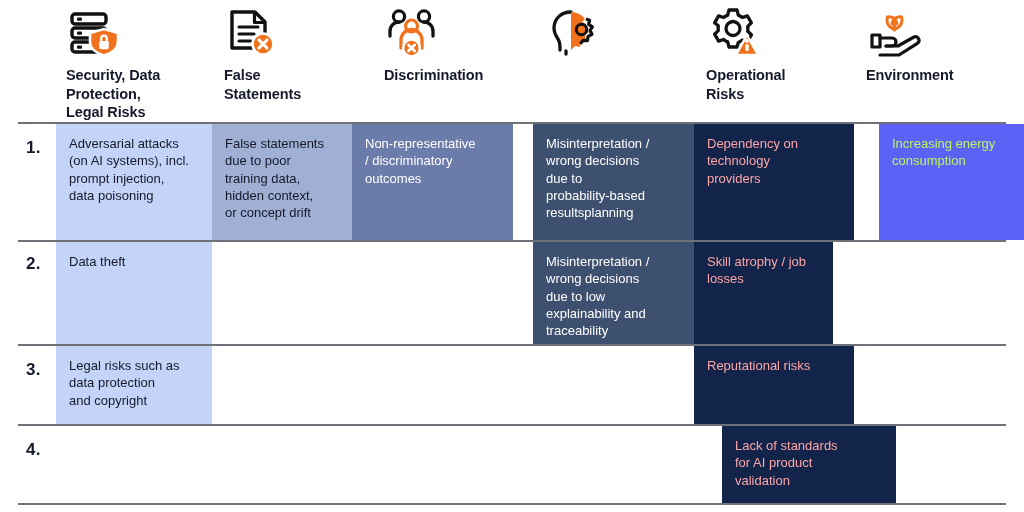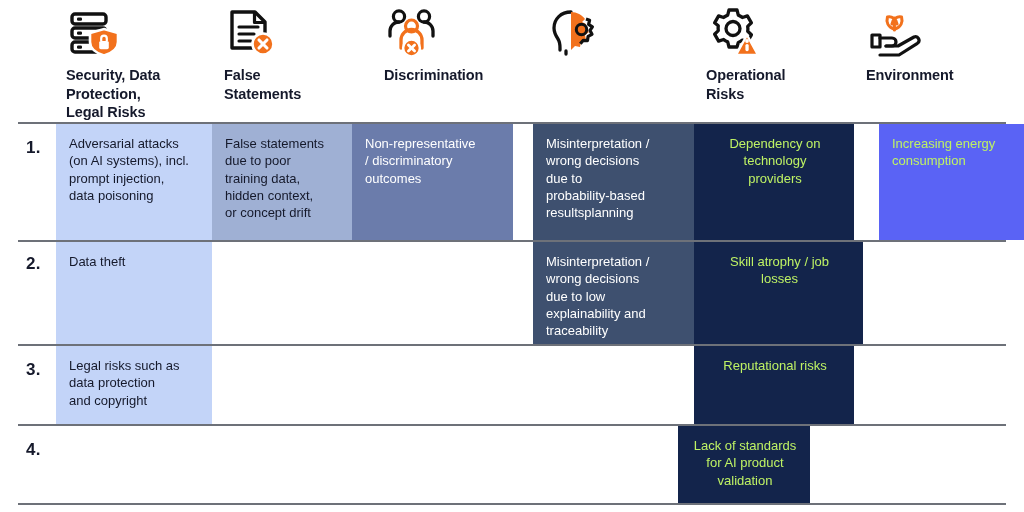--- a/index.html
+++ b/index.html
@@ -58,21 +58,21 @@
     padding:11px 11px 8px 13px;
     font-size:13px;
     line-height:1.33;
     white-space:pre-line;
     overflow:hidden;
   }
   .c1{background:#c3d4f8;color:#15192b;}
   .c2{background:#9fb0d4;color:#15192b;}
   .c3{background:#6b7cab;color:#ffffff;}
   .c4{background:#3e506f;color:#ffffff;}
-  .c5{background:#13244b;color:#bef264;text-align:center;}
+  .c5{background:#13244b;color:#fca5a5;}
   .c6{background:#5a63f5;color:#bef264;margin-left:25px;}
   .empty{background:transparent;}
 </style>
 </head>
 <body>
 
 <div id="matrix">
 
   <div class="header-row">
 
@@ -219,21 +219,21 @@
   <div class="row" style="top:242px;height:102px;">
     <span class="rownum" style="top:12px;">2.</span>
     <div class="cell c1" style="left:56px;width:156px;">Data theft</div>
     <div class="cell empty" style="left:212px;width:160px;"></div>
     <div class="cell empty" style="left:372px;width:161px;"></div>
     <div class="cell c4" style="left:533px;width:161px;">Misinterpretation /
 wrong decisions
 due to low
 explainability and
 traceability</div>
-    <div class="cell c5" style="left:694px;width:169px;">Skill atrophy / job
+    <div class="cell c5" style="left:694px;width:139px;">Skill atrophy / job
 losses</div>
     <div class="cell empty" style="left:854px;width:160px;"></div>
   </div>
 
   <div class="rowline" style="top:344px;"></div>
   <div class="row" style="top:346px;height:78px;">
     <span class="rownum" style="top:14px;">3.</span>
     <div class="cell c1" style="left:56px;width:156px;">Legal risks such as
 data protection
 and copyright</div>
@@ -244,21 +244,21 @@
     <div class="cell empty" style="left:854px;width:160px;"></div>
   </div>
 
   <div class="rowline" style="top:424px;"></div>
   <div class="row" style="top:426px;height:77px;">
     <span class="rownum" style="top:14px;">4.</span>
     <div class="cell empty" style="left:56px;width:156px;"></div>
     <div class="cell empty" style="left:212px;width:160px;"></div>
     <div class="cell empty" style="left:372px;width:161px;"></div>
     <div class="cell empty" style="left:533px;width:161px;"></div>
-    <div class="cell c5" style="left:678px;width:132px;">Lack of standards
+    <div class="cell c5" style="left:722px;width:174px;">Lack of standards
 for AI product
 validation</div>
     <div class="cell empty" style="left:854px;width:160px;"></div>
   </div>
 
   <div class="rowline" style="top:503px;"></div>
 
 </div>
 
 </body></html>

